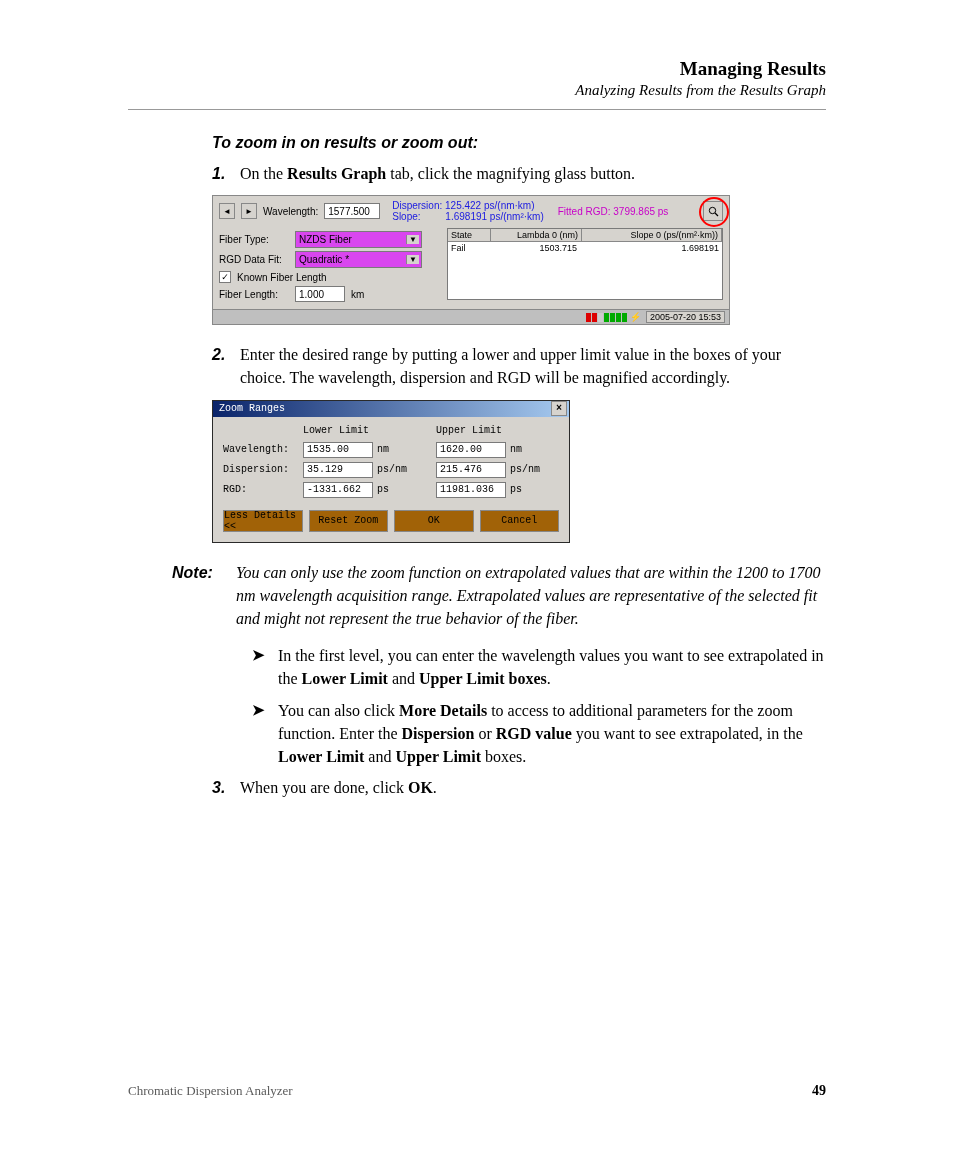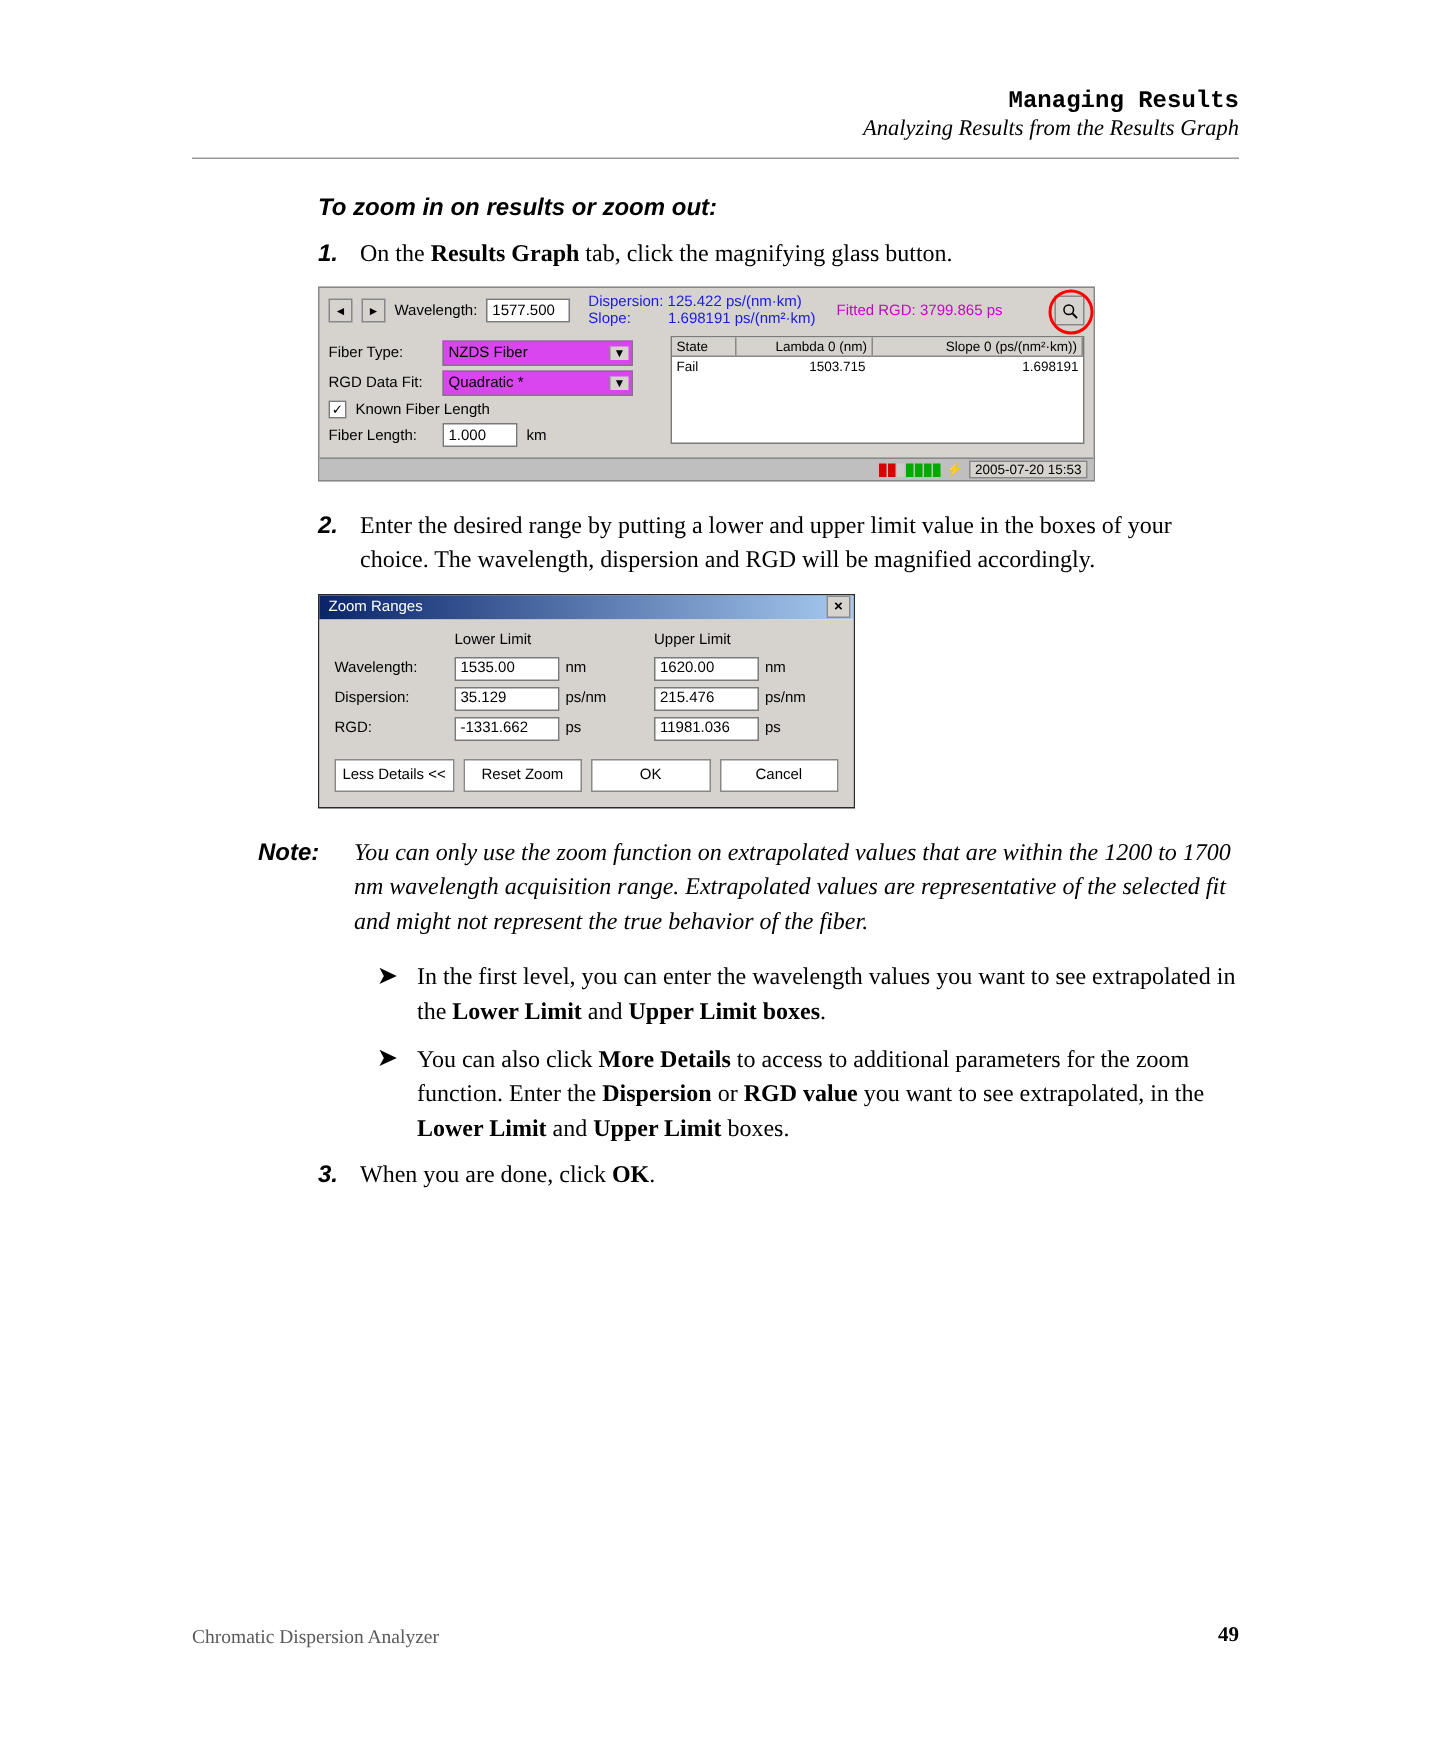--- a/index.html
+++ b/index.html
@@ -1,18 +1,18 @@
 <!DOCTYPE html>
 <html><head>
 <meta charset="utf-8">
 <style>
 html,body{margin:0;padding:0;background:#fff;font-family:Georgia,'Times New Roman',serif;color:#000}
 .page{width:954px;height:1159px;position:relative;box-sizing:border-box;padding:58px 128px 0 128px}
 .hdr{text-align:right;margin-bottom:6px}
-.hdr-title{font-weight:bold;font-family:Liberation Mono, monospace;font-size:16px}
+.hdr-title{font-weight:bold;font-family:Liberation Serif, serif;font-size:19px}
 .hdr-sub{font-style:italic;font-size:15px;margin-top:2px}
 .hdr-rule{border:none;border-top:1px solid #999;margin:10px 0 24px 0}
 .content{margin-left:84px}
 .task-heading{font-family:Arial,Helvetica,sans-serif;font-weight:bold;font-style:italic;font-size:16px;margin-bottom:10px}
 .ol-item{display:flex;margin:6px 0 10px 0;font-size:16px;line-height:1.45}
 .ol-num{font-family:Arial,Helvetica,sans-serif;font-weight:bold;font-style:italic;width:28px;flex:none}
 .ol-body{flex:1}
 .bold{font-weight:bold}
 .note-row{display:flex;margin:18px 0 14px 0;font-size:16px;line-height:1.45}
 .note-label{font-family:Arial,Helvetica,sans-serif;font-weight:bold;font-style:italic;width:64px;flex:none;margin-left:44px}
@@ -42,30 +42,30 @@
 .tbl-h{display:flex;background:#d6d3ce;border-bottom:1px solid #888;font-size:9px}
 .tbl-h div{border-right:1px solid #888;padding:1px 3px}
 .tbl-r{display:flex;font-size:9px}
 .tbl-r div{padding:1px 3px}
 .sbtn{background:#d6d3ce;border:1px solid #888;height:22px;display:flex;align-items:center;justify-content:center;font-size:9px;text-align:center;line-height:1}
 .statusbar{background:#bfbfbf;border-top:1px solid #888;height:14px;display:flex;justify-content:flex-end;align-items:center;padding:0 4px;gap:4px;font-size:9px}
 .sb-blk{display:flex;gap:1px}
 .sb-seg{width:5px;height:9px}
 .shot1wrap{position:relative}
 
-.shot2{font-family:Liberation Sans, sans-serif;font-size:10px;width:356px;border:1px solid #2a2a2a;margin:10px 0 10px 0}
+.shot2{font-family:Liberation Mono, monospace;font-size:10px;width:356px;border:1px solid #2a2a2a;margin:10px 0 10px 0}
 .shot2 .titlebar{height:16px;background:linear-gradient(to right,#0a246a,#a6caf0);color:#fff;display:flex;align-items:center;justify-content:space-between;padding:0 2px 0 6px;font-size:10px}
 .shot2 .closebtn{width:14px;height:13px;background:#d6d3ce;border:1px solid #888;color:#000;display:flex;align-items:center;justify-content:center;font-weight:bold;font-size:10px}
 .shot2 .pnl{background:#d6d3ce;padding:8px 10px 10px 10px}
 .shot2 .cols{display:grid;grid-template-columns:70px 1fr 1fr;gap:4px 10px;align-items:center;font-size:10px}
 .shot2 .hdrc{font-size:10px;padding-bottom:2px}
 .shot2 .cell{display:flex;align-items:center;gap:4px}
 .shot2 .inp2{background:#fff;border:1px solid #7a7a7a;height:14px;padding:0 3px;width:62px;display:inline-flex;align-items:center}
 .shot2 .btnrow{display:flex;gap:6px;margin-top:12px}
-.shot2 .dbtn{flex:1;background:#ffffff;border:1px solid #888;height:20px;display:flex;align-items:center;justify-content:center;font-size:10px}
+.shot2 .dbtn{flex:1;background:#a16207;border:1px solid #888;height:20px;display:flex;align-items:center;justify-content:center;font-size:10px}
 .cb{width:10px;height:10px;background:#fff;border:1px solid #7a7a7a;display:inline-flex;align-items:center;justify-content:center;font-size:9px;line-height:1}
 .arrow-svg{font-family:Arial;font-size:15px}
 </style>
 </head>
 <body>
 
 <div class="page">
   <div class="hdr">
     <div class="hdr-title">Managing Results</div>
     <div class="hdr-sub">Analyzing Results from the Results Graph</div>

